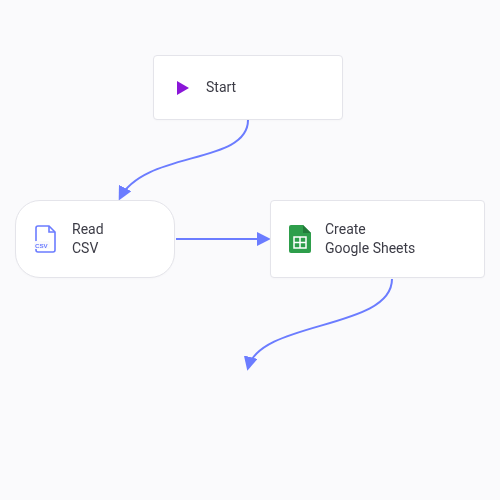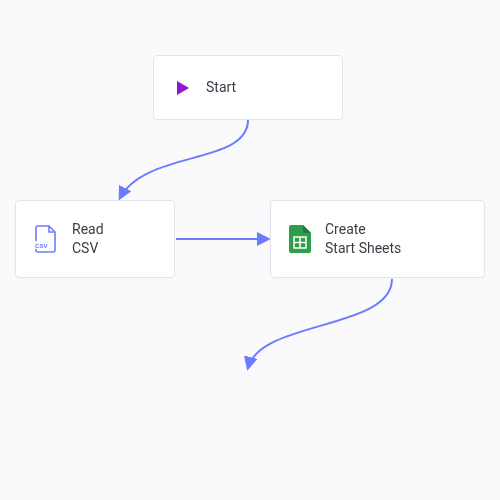--- a/index.html
+++ b/index.html
@@ -41,21 +41,21 @@
     }
     .connectors {
       position: absolute;
       top: 0; left: 0;
       width: 500px;
       height: 500px;
       pointer-events: none;
     }
     
     #n-start  { left: 153px; top: 55px;  width: 190px; height: 65px; }
-    #n-csv    { left: 15px;  top: 200px; width: 160px; height: 78px; }
+    #n-csv    { left: 15px;  top: 200px; width: 160px; height: 78px; border-radius: 25px; }
     #n-sheets { left: 270px; top: 200px; width: 215px; height: 78px; }
     #n-end    { left: 155px; top: 370px; width: 190px; height: 65px; }
   </style>
 </head>
 <body>
 
 <div class="canvas">
 
   <svg class="connectors" width="500" height="500">
     <defs>
@@ -97,17 +97,17 @@
     <span class="node-icon">
       <svg width="22" height="28" viewBox="0 0 22 28">
         <path d="M2 0 H14 L22 8 V26 A2 2 0 0 1 20 28 H2 A2 2 0 0 1 0 26 V2 A2 2 0 0 1 2 0 Z" fill="#2e9e4b"></path>
         <path d="M14 0 L22 8 H14 Z" fill="#227a3a"></path>
         <rect x="5" y="12" width="12" height="11" fill="none" stroke="#ffffff" stroke-width="1.5"></rect>
         <line x1="5" y1="17.5" x2="17" y2="17.5" stroke="#ffffff" stroke-width="1.5"></line>
         <line x1="11" y1="12" x2="11" y2="23" stroke="#ffffff" stroke-width="1.5"></line>
       </svg>
     </span>
     <span class="node-label">Create
-Start Sheets</span>
+Google Sheets</span>
   </div>
 
 
 </div>
 
 </body></html>

